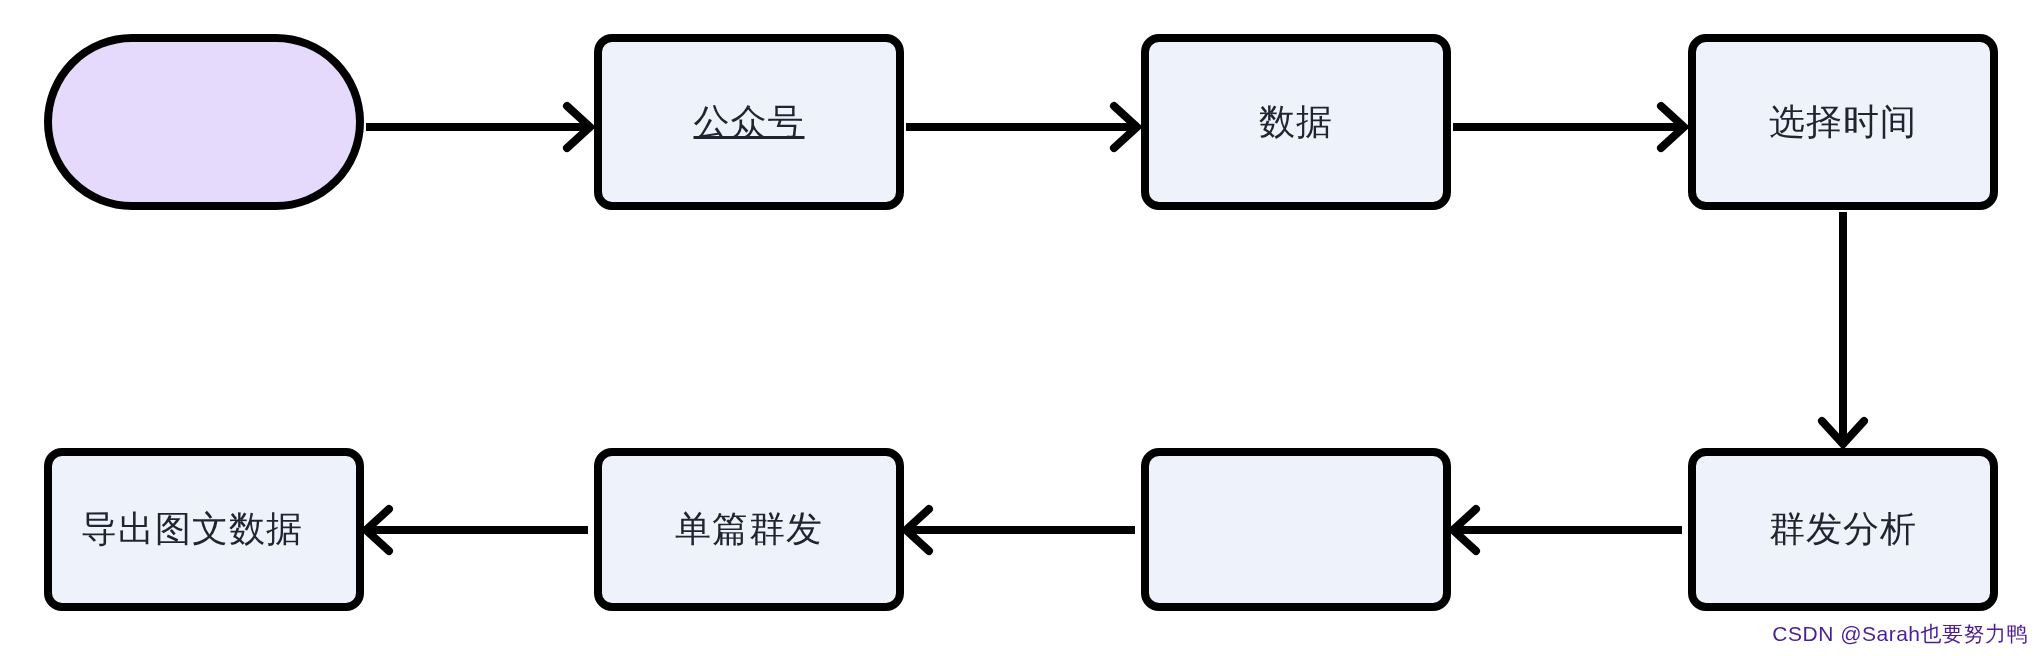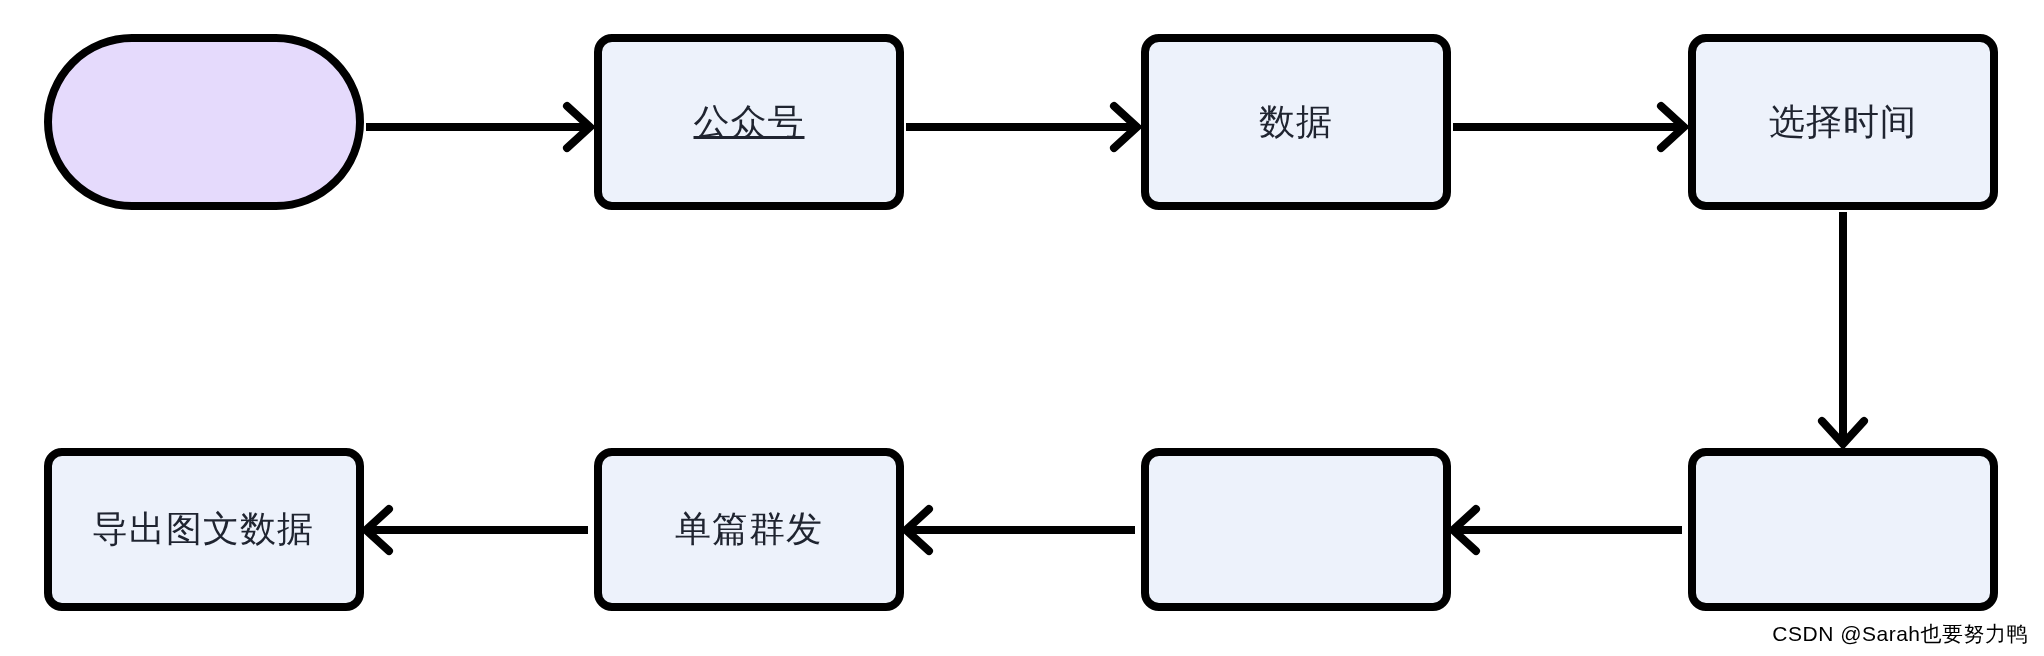--- a/index.html
+++ b/index.html
@@ -36,21 +36,21 @@
     line-height: 1.36;
     letter-spacing: 1px;
     font-family: "Liberation Sans", "DejaVu Sans", sans-serif;
     pointer-events: none;
     white-space: pre-line;
   }
   .watermark {
     position: absolute;
     right: 16px;
     bottom: 8px;
-    color: #000000;
+    color: #4c1d95;
     font-size: 21px;
     letter-spacing: 0.5px;
     font-family: "Liberation Sans", "DejaVu Sans", sans-serif;
   }
 </style>
 </head>
 <body>
 
 <div id="canvas">
 
@@ -124,21 +124,22 @@
     </g>
   </svg>
 
 
   <div class="node-label" style="left:598px; top:38px; width:302px; height:168px;text-decoration:underline;">公众号</div>
 
   <div class="node-label" style="left:1145px; top:38px; width:302px; height:168px;">数据</div>
 
   <div class="node-label" style="left:1692px; top:38px; width:302px; height:168px;">选择时间</div>
 
-  <div class="node-label" style="left:47px; top:452px; width:312px; height:155px;">导出图文数据</div>
+  <div class="node-label" style="left:36px; top:452px; width:312px; height:155px;">导出图文数据</div>
 
   <div class="node-label" style="left:598px; top:452px; width:302px; height:155px;">单篇群发</div>
 
 
+  <div class="node-label" style="left:1692px; top:452px; width:302px; height:155px;">群发分析</div>
 
   <div class="watermark">CSDN @Sarah也要努力鸭</div>
 
 </div>
 
 </body></html>

